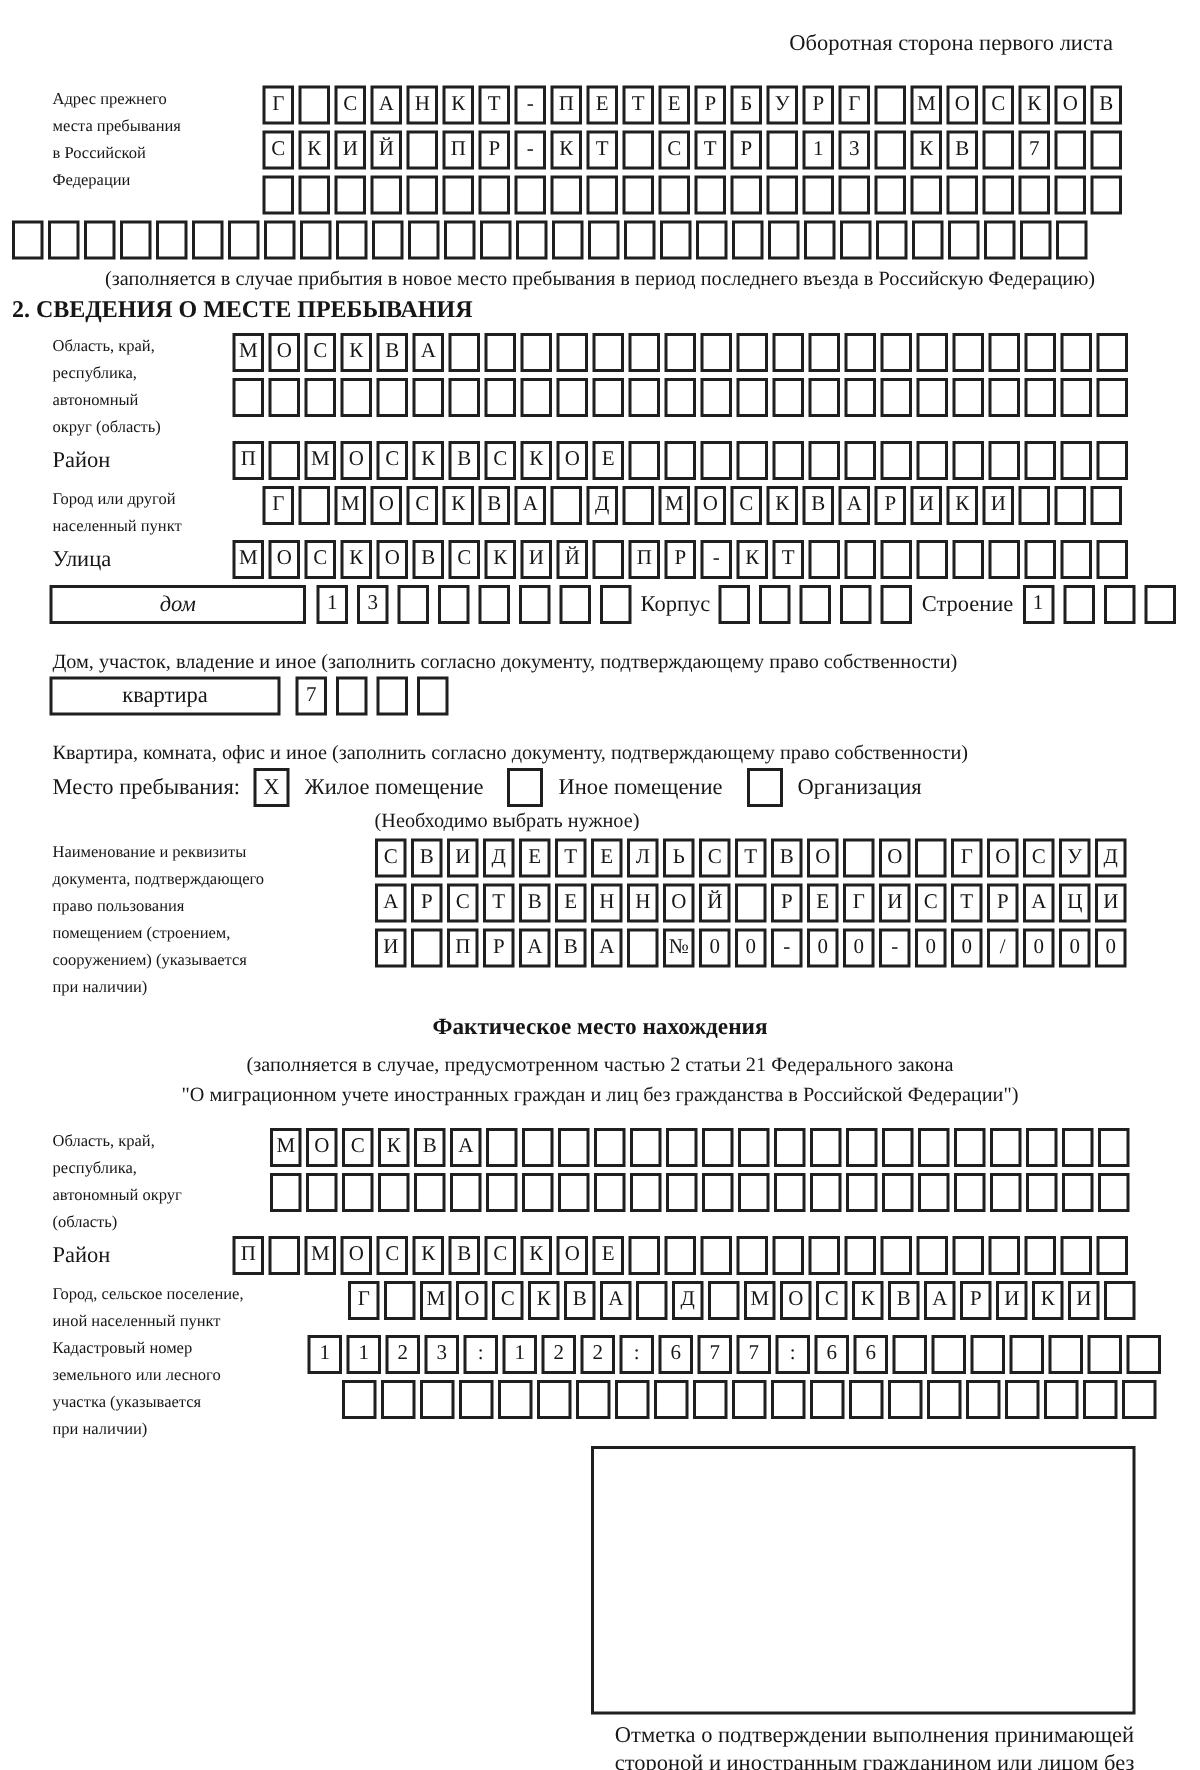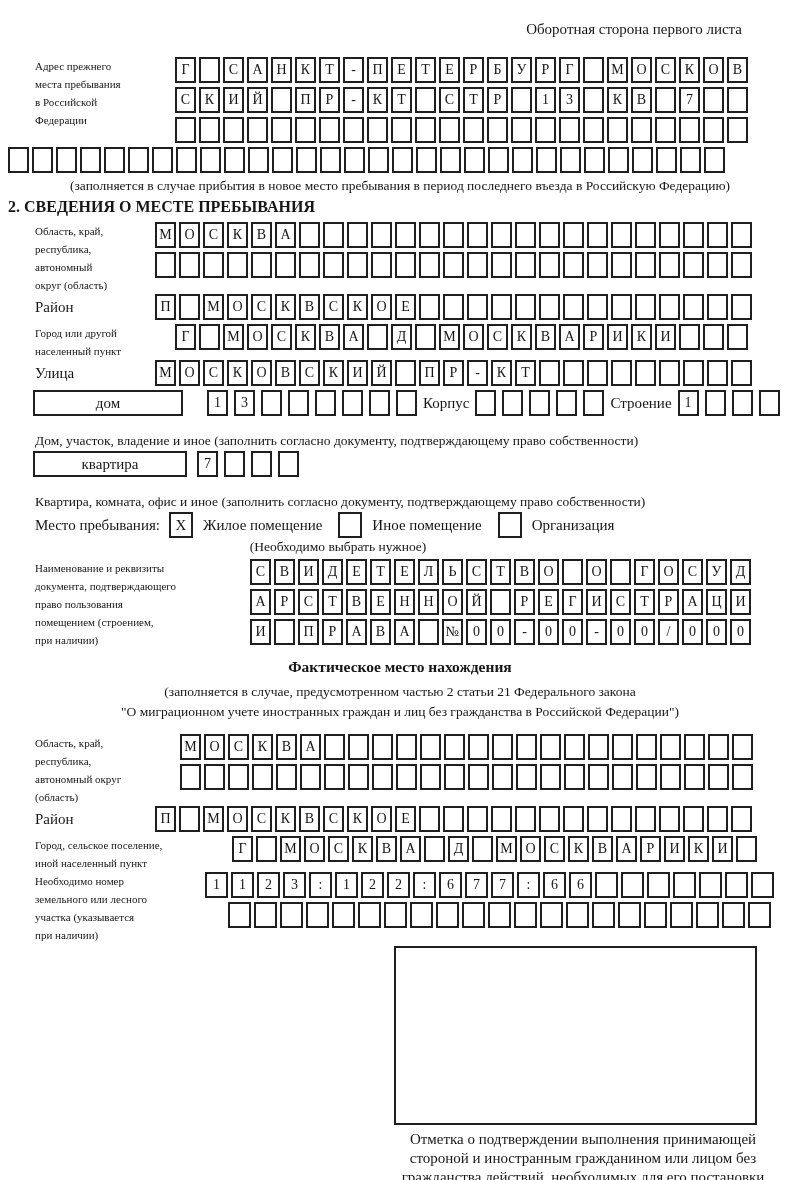--- a/index.html
+++ b/index.html
@@ -35,21 +35,21 @@
   .center{text-align:center;}
   .note-left{margin-left:27px;margin-bottom:2px;margin-top:12px;}
   .sec-title{text-align:left;font-size:16px;font-weight:bold;line-height:20px;margin:3px 0 5px 0;}
   .fact-title{text-align:center;font-size:15.5px;font-weight:bold;line-height:20px;margin:8px 0 6px 0;}
   .law-note{margin-bottom:3px;}
   .law-note-last{margin-bottom:14px;}
 
   .house-row{display:flex;align-items:flex-start;margin-left:25px;margin-bottom:2px;}
   .fbox{flex:0 0 auto;height:26px;border:2px solid #1f1f1f;box-sizing:border-box;
         display:flex;align-items:center;justify-content:center;font-size:15px;}
-  .w-dom{width:150px;margin-right:24px;}
+  .w-dom{width:171px;margin-right:7px;font-style:italic;}
   .w-kv{width:154px;margin-right:10px;}
   .inline-label{flex:0 0 auto;font-size:15px;line-height:26px;margin-right:6px;white-space:nowrap;}
 
   .stay-row{display:flex;align-items:flex-start;margin-left:27px;margin-top:2px;}
   .stay-label{font-size:15px;line-height:26px;white-space:nowrap;}
   .checkbox{flex:0 0 auto;width:20px;height:22px;border:2px solid #1f1f1f;margin-left:9px;
             text-align:center;font-size:15px;line-height:22px;}
   .stay-opt{font-size:15px;line-height:26px;margin-left:10px;white-space:nowrap;}
   .cb-b{margin-left:16px;}
   .necessity{width:660px;text-align:center;margin-bottom:4px;}
@@ -399,20 +399,21 @@
     <div class="stay-opt">Организация</div>
   </div>
   <div class="note necessity">(Необходимо выбрать нужное)</div>
 
   <div class="frow">
     <div class="flabel w-doc">
       <div>Наименование и реквизиты</div>
       <div>документа, подтверждающего</div>
       <div>право пользования</div>
       <div>помещением (строением,</div>
+      <div>сооружением) (указывается</div>
       <div>при наличии)</div>
     </div>
     <div class="cells-col">
       <div class="cellrow">
           <div class="cell">С</div>
           <div class="cell">В</div>
           <div class="cell">И</div>
           <div class="cell">Д</div>
           <div class="cell">Е</div>
           <div class="cell">Т</div>
@@ -605,21 +606,21 @@
         <div class="cell">Р</div>
         <div class="cell">И</div>
         <div class="cell">К</div>
         <div class="cell">И</div>
         <div class="cell"></div>
       </div>
   </div>
 
   <div class="frow">
     <div class="flabel w-cad">
-      <div>Необходимо номер</div>
+      <div>Кадастровый номер</div>
       <div>земельного или лесного</div>
       <div>участка (указывается</div>
       <div>при наличии)</div>
     </div>
     <div class="cells-col">
       <div class="cellrow w19">
           <div class="cell">1</div>
           <div class="cell">1</div>
           <div class="cell">2</div>
           <div class="cell">3</div>

